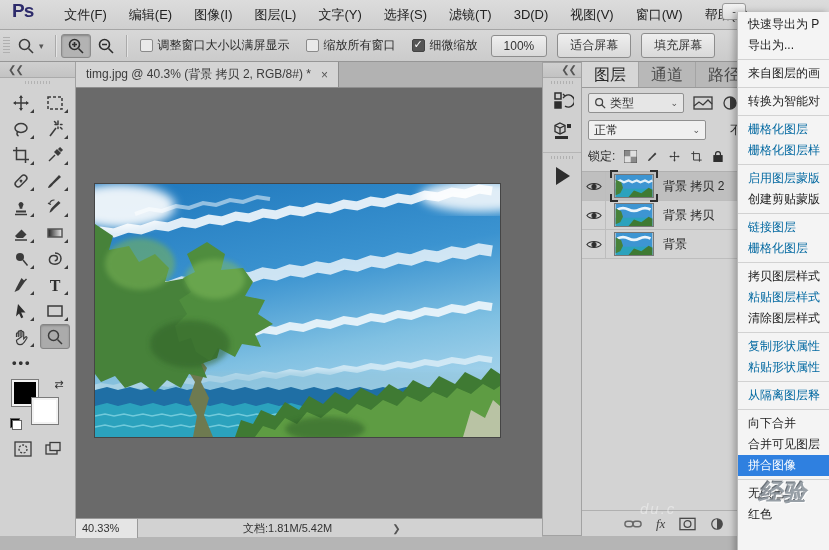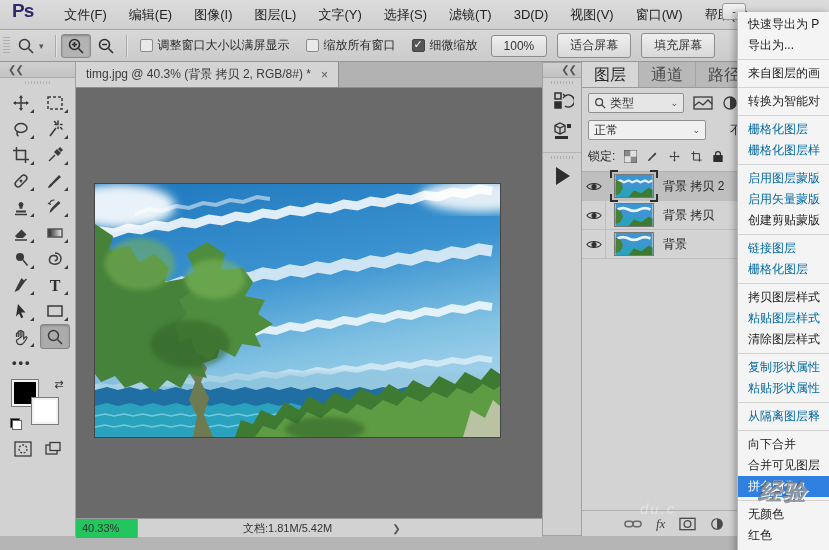--- a/index.html
+++ b/index.html
@@ -60,21 +60,21 @@
 
   
   .docwin { position:absolute; left:76px; top:62px; width:466px; height:474px; background:#6a6a6a; }
   .tabstrip { height:26px; background:#b2b2b2; border-bottom:1px solid #8e8e8e; display:flex; }
   .doc-tab { background:#d4d4d4; border-right:1px solid #8e8e8e; padding:0 10px; display:flex; align-items:center; gap:10px;
     font-size:12px; color:#3c3c3c; }
   .doc-tab .close { color:#555; font-size:12px; }
   .canvas-area { position:relative; height:430px; background:#6a6a6a; overflow:hidden; }
   .artboard { position:absolute; left:19px; top:96px; width:405px; height:253px; box-shadow:0 0 0 1px rgba(0,0,0,.35); }
   .statusbar { height:19px; background:#d2d2d2; border-top:1px solid #989898; display:flex; align-items:center; font-size:11px; color:#333; }
-  .zoom-field { width:62px; height:19px; line-height:18px; padding-left:6px; background:#22c55e; border-right:1px solid #9a9a9a; }
+  .zoom-field { width:62px; height:19px; line-height:18px; padding-left:6px; background:#e5e5e5; border-right:1px solid #9a9a9a; }
   .doc-size { margin-left:105px; }
   .status-flyout { margin-left:60px; color:#555; font-size:10px; }
 
   
   .panelstrip { position:absolute; left:542px; top:62px; width:40px; height:474px; background:#d0d0d0; border:1px solid #a2a2a2; }
   .strip-head { height:15px; background:linear-gradient(#cfcfcf,#c2c2c2); border-bottom:1px solid #ababab;
     text-align:right; font-size:10px; color:#555; padding-right:5px; line-height:14px; letter-spacing:-1px; }
   .strip-grip { height:8px; display:flex; justify-content:center; align-items:center; }
   .strip-grip i { width:22px; height:3px; background:repeating-linear-gradient(90deg,#b0b0b0 0 1px, transparent 1px 3px); }
   .strip-btn { width:40px; height:30px; display:flex; align-items:center; justify-content:center; }
@@ -598,21 +598,20 @@
     <div class="cm-item">导出为...</div>
     <div class="cm-sep"></div>
     <div class="cm-item">来自图层的画</div>
     <div class="cm-sep"></div>
     <div class="cm-item">转换为智能对</div>
     <div class="cm-sep"></div>
     <div class="cm-item disabled">栅格化图层</div>
     <div class="cm-item disabled">栅格化图层样</div>
     <div class="cm-sep"></div>
     <div class="cm-item disabled">启用图层蒙版</div>
-    <div class="cm-item disabled">启用矢量蒙版</div>
     <div class="cm-item">创建剪贴蒙版</div>
     <div class="cm-sep"></div>
     <div class="cm-item disabled">链接图层</div>
     <div class="cm-item disabled">栅格化图层</div>
     <div class="cm-sep"></div>
     <div class="cm-item">拷贝图层样式</div>
     <div class="cm-item disabled">粘贴图层样式</div>
     <div class="cm-item">清除图层样式</div>
     <div class="cm-sep"></div>
     <div class="cm-item disabled">复制形状属性</div>

